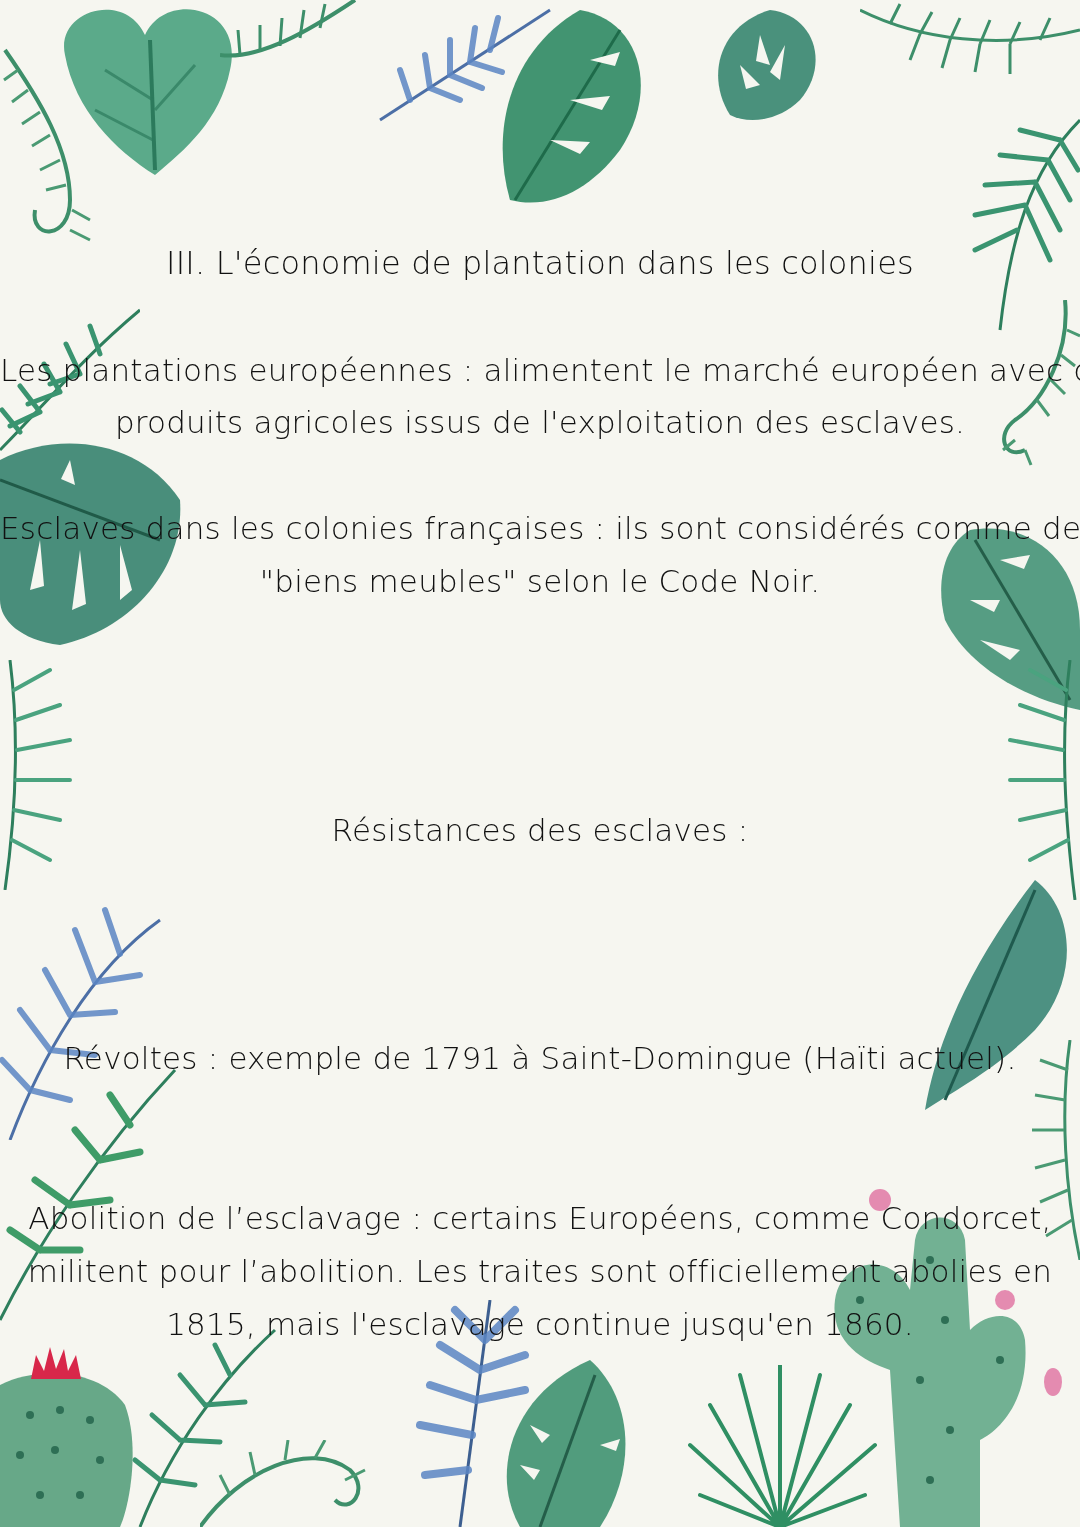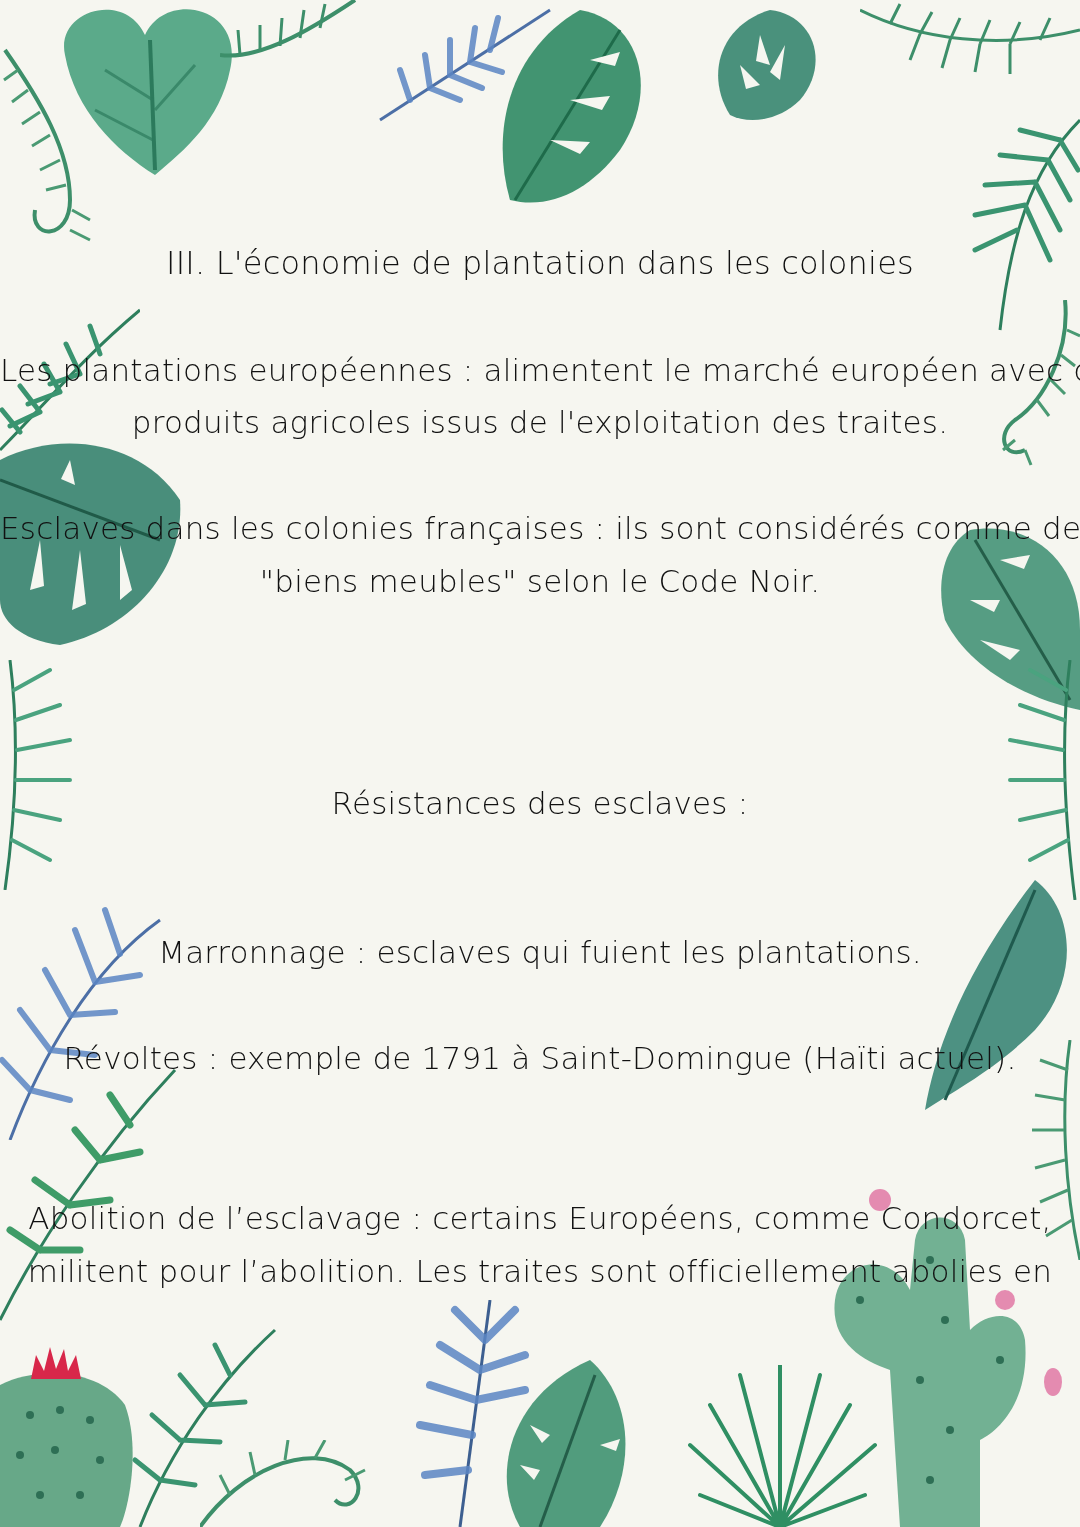--- a/index.html
+++ b/index.html
@@ -230,28 +230,28 @@
     </svg>
     <svg style="left:1040px;top:1365px" width="26" height="34" viewBox="0 0 26 34">
       <ellipse cx="13" cy="17" rx="9" ry="14" fill="#e48bb0"></ellipse>
     </svg>
   </div>
 
   <div class="text-layer">
     <div class="line title" style="top:208px">III. L'économie de plantation dans les colonies</div>
 
     <div class="line" style="top:316px">Les plantations européennes : alimentent le marché européen avec des</div>
-    <div class="line" style="top:368px">produits agricoles issus de l'exploitation des traites.</div>
+    <div class="line" style="top:368px">produits agricoles issus de l'exploitation des esclaves.</div>
 
     <div class="line" style="top:474px">Esclaves dans les colonies françaises : ils sont considérés comme des</div>
     <div class="line" style="top:527px">"biens meubles" selon le Code Noir.</div>
 
 
-    <div class="line" style="top:749px">Résistances des esclaves :</div>
-
-    <div class="line" style="top:898px">Marronnage : esclaves qui fuient les plantations.</div>
+    <div class="line" style="top:776px">Résistances des esclaves :</div>
+
 
     <div class="line" style="top:1004px">Révoltes : exemple de 1791 à Saint-Domingue (Haïti actuel).</div>
 
     <div class="line" style="top:1164px">Abolition de l’esclavage : certains Européens, comme Condorcet,</div>
     <div class="line" style="top:1217px">militent pour l’abolition. Les traites sont officiellement abolies en</div>
+    <div class="line" style="top:1270px">1815, mais l'esclavage continue jusqu'en 1860.</div>
   </div>
 </div>
 
 </body></html>

